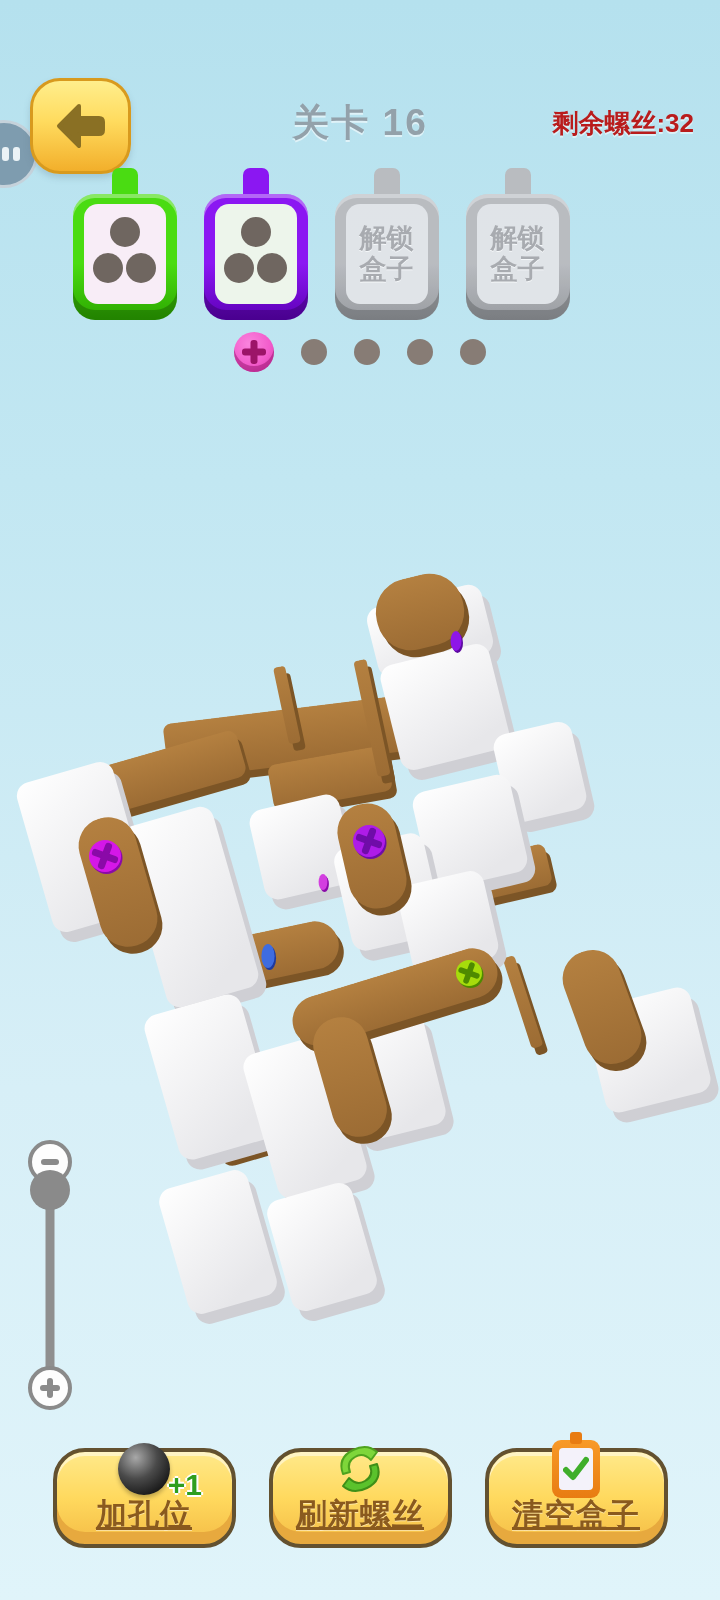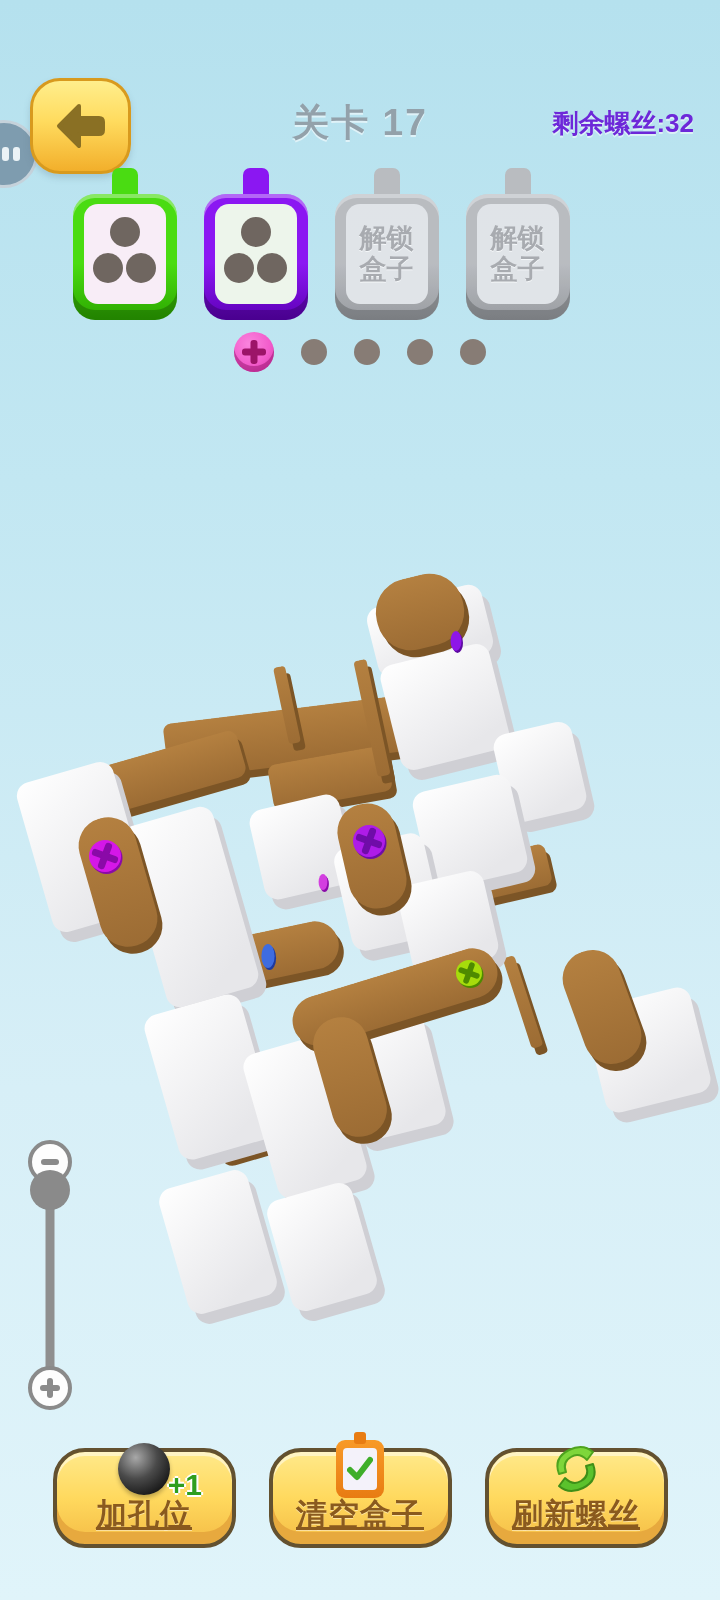--- a/index.html
+++ b/index.html
@@ -22,21 +22,21 @@
     border:3px solid #D89A1E;box-shadow:0 4px 6px rgba(90,120,140,.25);
     display:flex;align-items:center;justify-content:center;
   }
   .page-title{
     position:absolute;top:98px;left:0;width:720px;text-align:center;
     font-size:37px;font-weight:800;color:#93A1AA;letter-spacing:2px;
     text-shadow:0 2px 0 rgba(255,255,255,.55);
   }
   .remaining{
     position:absolute;top:106px;right:26px;
-    font-size:26px;font-weight:800;color:#6d28d9;
+    font-size:26px;font-weight:800;color:#b91c1c;
     text-shadow:0 2px 0 rgba(255,255,255,.5);
   }
   
   .box-row{
     position:absolute;top:168px;left:0;width:642px;
     display:flex;justify-content:center;gap:27px;
   }
   .sbox{position:relative;width:104px;height:152px;}
   .sbox .neck{
     position:absolute;top:0;left:50%;transform:translateX(-50%);
@@ -132,21 +132,21 @@
       <span class="pin"></span>
   </span>
 </div>
 
 <div class="back-btn">
   <svg width="56" height="48" viewBox="0 0 56 48">
     <path d="M26 4 L6 24 L26 44 L26 32 L46 32 Q50 32 50 28 L50 20 Q50 16 46 16 L26 16 Z" fill="#8A7024" stroke="#8A7024" stroke-width="4" stroke-linejoin="round"></path>
   </svg>
 </div>
 
-<div class="page-title">关卡 17</div>
+<div class="page-title">关卡 16</div>
 <div class="remaining">剩余螺丝:32</div>
 
 <div class="box-row">
     <div class="sbox">
       <div class="neck" style="background: rgb(74, 220, 18);"></div>
       <div class="body" style="background: linear-gradient(rgb(74, 220, 18) 0%, rgb(74, 220, 18) 55%, rgb(44, 168, 0) 100%);"></div>
       <div class="face" style="background: rgb(248, 237, 247);">
         <div class="hole" style="left: 50%; top: 28%;"></div>
         <div class="hole" style="left: 30%; top: 64%;"></div>
         <div class="hole" style="left: 70%; top: 64%;"></div>
@@ -316,33 +316,33 @@
 <div class="btn-row">
   <div class="game-btn">
     <div class="icon-wrap">
       <div class="ball"></div>
       <div class="plus-one">+1</div>
     </div>
     <div class="lbl">加孔位</div>
   </div>
   <div class="game-btn">
     <div class="icon-wrap">
+      <svg width="58" height="58" viewBox="0 0 58 58">
+        <path d="M12 34 Q6 18 22 10 Q36 3 46 12 L40 20 Q32 12 24 17 Q15 22 19 32 Z" fill="#7ED63A" stroke="#4EA31E" stroke-width="2" stroke-linejoin="round"></path>
+        <path d="M46 24 Q52 40 36 48 Q22 55 12 46 L18 38 Q26 46 34 41 Q43 36 39 26 Z" fill="#5BC22C" stroke="#3F8F18" stroke-width="2" stroke-linejoin="round"></path>
+      </svg>
+    </div>
+    <div class="lbl">刷新螺丝</div>
+  </div>
+  <div class="game-btn">
+    <div class="icon-wrap">
       <div class="clipboard">
         <div class="tab"></div>
         <div class="paper">
           <svg width="26" height="26" viewBox="0 0 26 26">
             <path d="M3 14 L10 21 L23 4" fill="none" stroke="#3FAE2A" stroke-width="6" stroke-linecap="round" stroke-linejoin="round"></path>
           </svg>
         </div>
       </div>
     </div>
     <div class="lbl">清空盒子</div>
   </div>
-  <div class="game-btn">
-    <div class="icon-wrap">
-      <svg width="58" height="58" viewBox="0 0 58 58">
-        <path d="M12 34 Q6 18 22 10 Q36 3 46 12 L40 20 Q32 12 24 17 Q15 22 19 32 Z" fill="#7ED63A" stroke="#4EA31E" stroke-width="2" stroke-linejoin="round"></path>
-        <path d="M46 24 Q52 40 36 48 Q22 55 12 46 L18 38 Q26 46 34 41 Q43 36 39 26 Z" fill="#5BC22C" stroke="#3F8F18" stroke-width="2" stroke-linejoin="round"></path>
-      </svg>
-    </div>
-    <div class="lbl">刷新螺丝</div>
-  </div>
 </div>
 
 </body></html>

